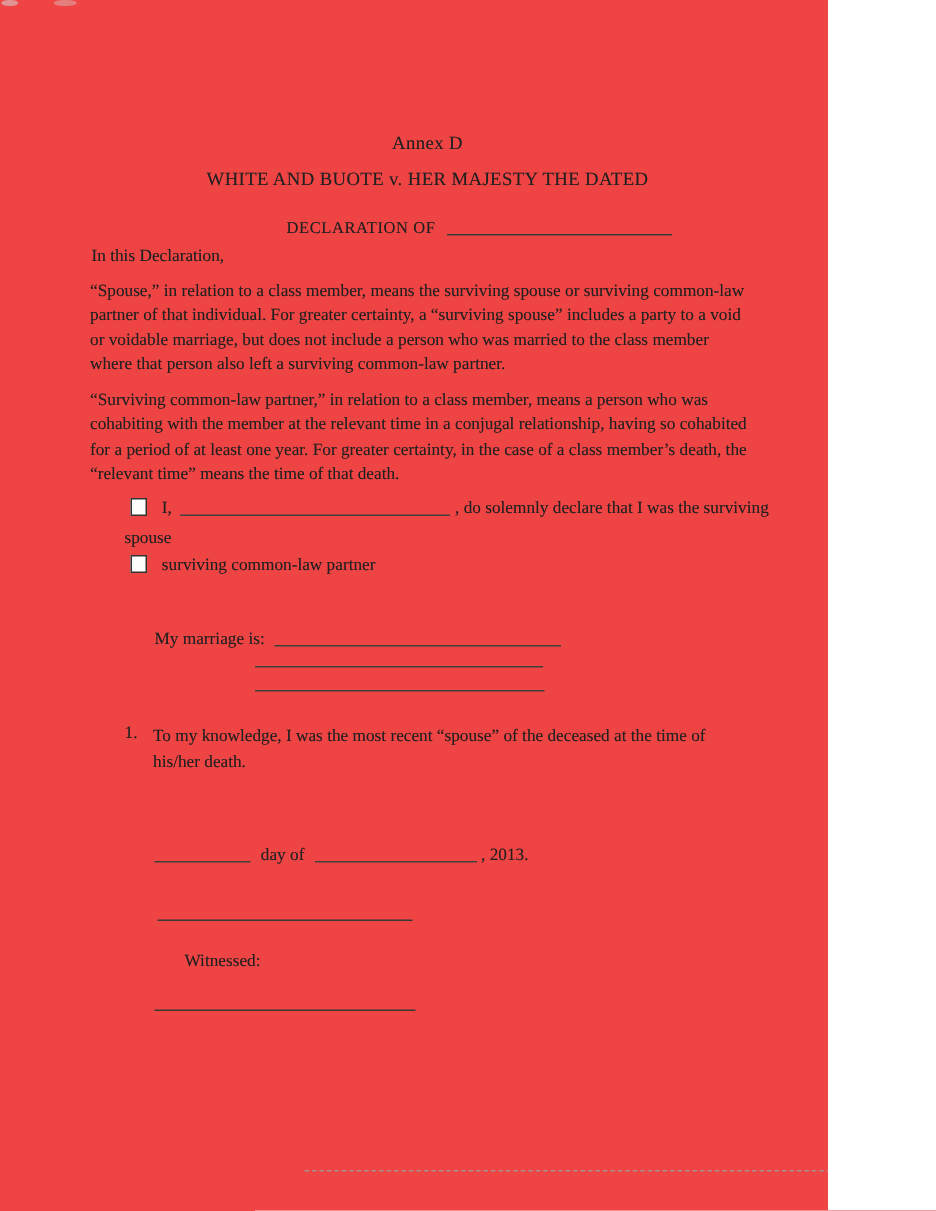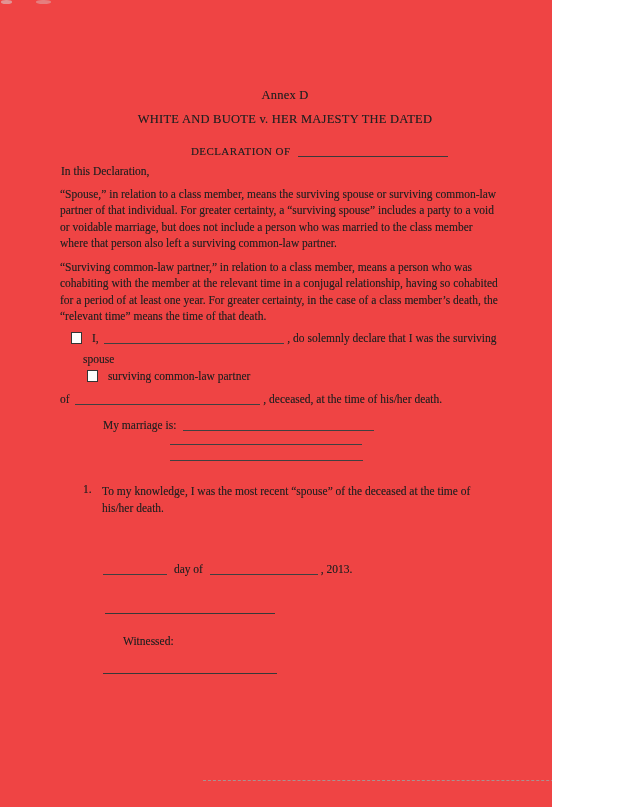--- a/index.html
+++ b/index.html
@@ -70,38 +70,33 @@
     <span>DECLARATION OF</span>
     <span class="bl decl-u ml4" style="width:150px;"></span>
   </div>
 
   <div class="abs" style="top:165px;left:61px;">In this Declaration,</div>
 
   <div class="abs para" style="top:186px;left:60px;">“Spouse,” in relation to a class member, means the surviving spouse or surviving common-law partner of that individual.  For greater certainty, a “surviving spouse” includes a party to a void or voidable marriage, but does not include a person who was married to the class member where that person also left a surviving common-law partner.</div>
 
   <div class="abs para" style="top:259px;left:60px;">“Surviving common-law partner,” in relation to a class member, means a person who was cohabiting with the member at the relevant time in a conjugal relationship, having so cohabited for a period of at least one year.  For greater certainty, in the case of a class member’s death, the “relevant time” means the time of that death.</div>
 
-  <div class="abs" style="top:332px;left:71px;">
+  <div class="abs" style="top:332px;left:87px;">
     <span class="cb"></span>
     <span>I,</span>
     <span class="bl ml3" style="width:180px;"></span>
     <span>, do solemnly declare that I was the surviving</span>
   </div>
   <div class="abs" style="top:353px;left:83px;">spouse</div>
 
   <div class="abs" style="top:370px;left:87px;">
     <span class="cb"></span>
     <span>surviving common-law partner</span>
   </div>
 
-  <div class="abs" style="top:393px;left:60px;">
-    <span>of</span>
-    <span class="bl ml3" style="width:185px;"></span>
-    <span>, deceased, at the time of his/her death.</span>
-  </div>
 
   <div class="abs" style="top:419px;left:103px;">
     <span>My marriage is:</span>
     <span class="bl ml4" style="width:191px;"></span>
   </div>
   <div class="hline" style="top:444px;left:170px;width:192px;"></div>
   <div class="hline" style="top:460px;left:170px;width:193px;"></div>
 
   <div class="abs" style="top:483px;left:83px;">1.</div>
   <div class="abs" style="top:483px;left:102px;width:400px;line-height:16.5px;">To my knowledge, I was the most recent “spouse” of the deceased at the time of his/her death.</div>

